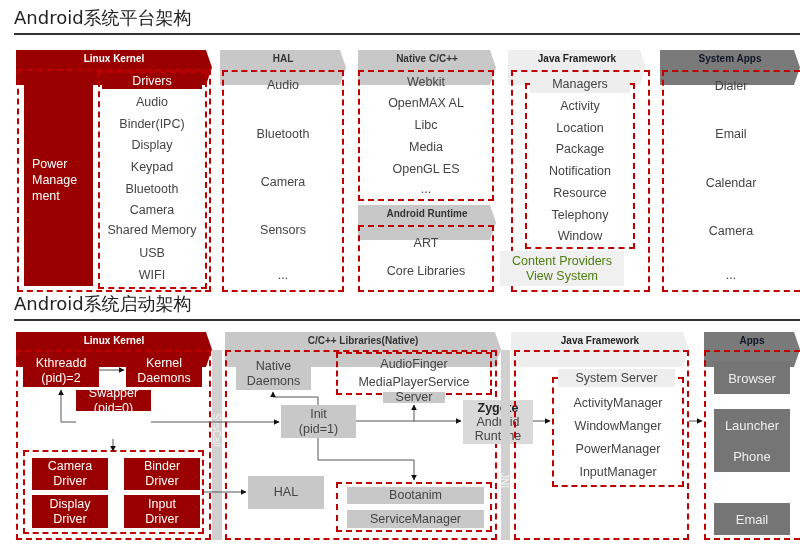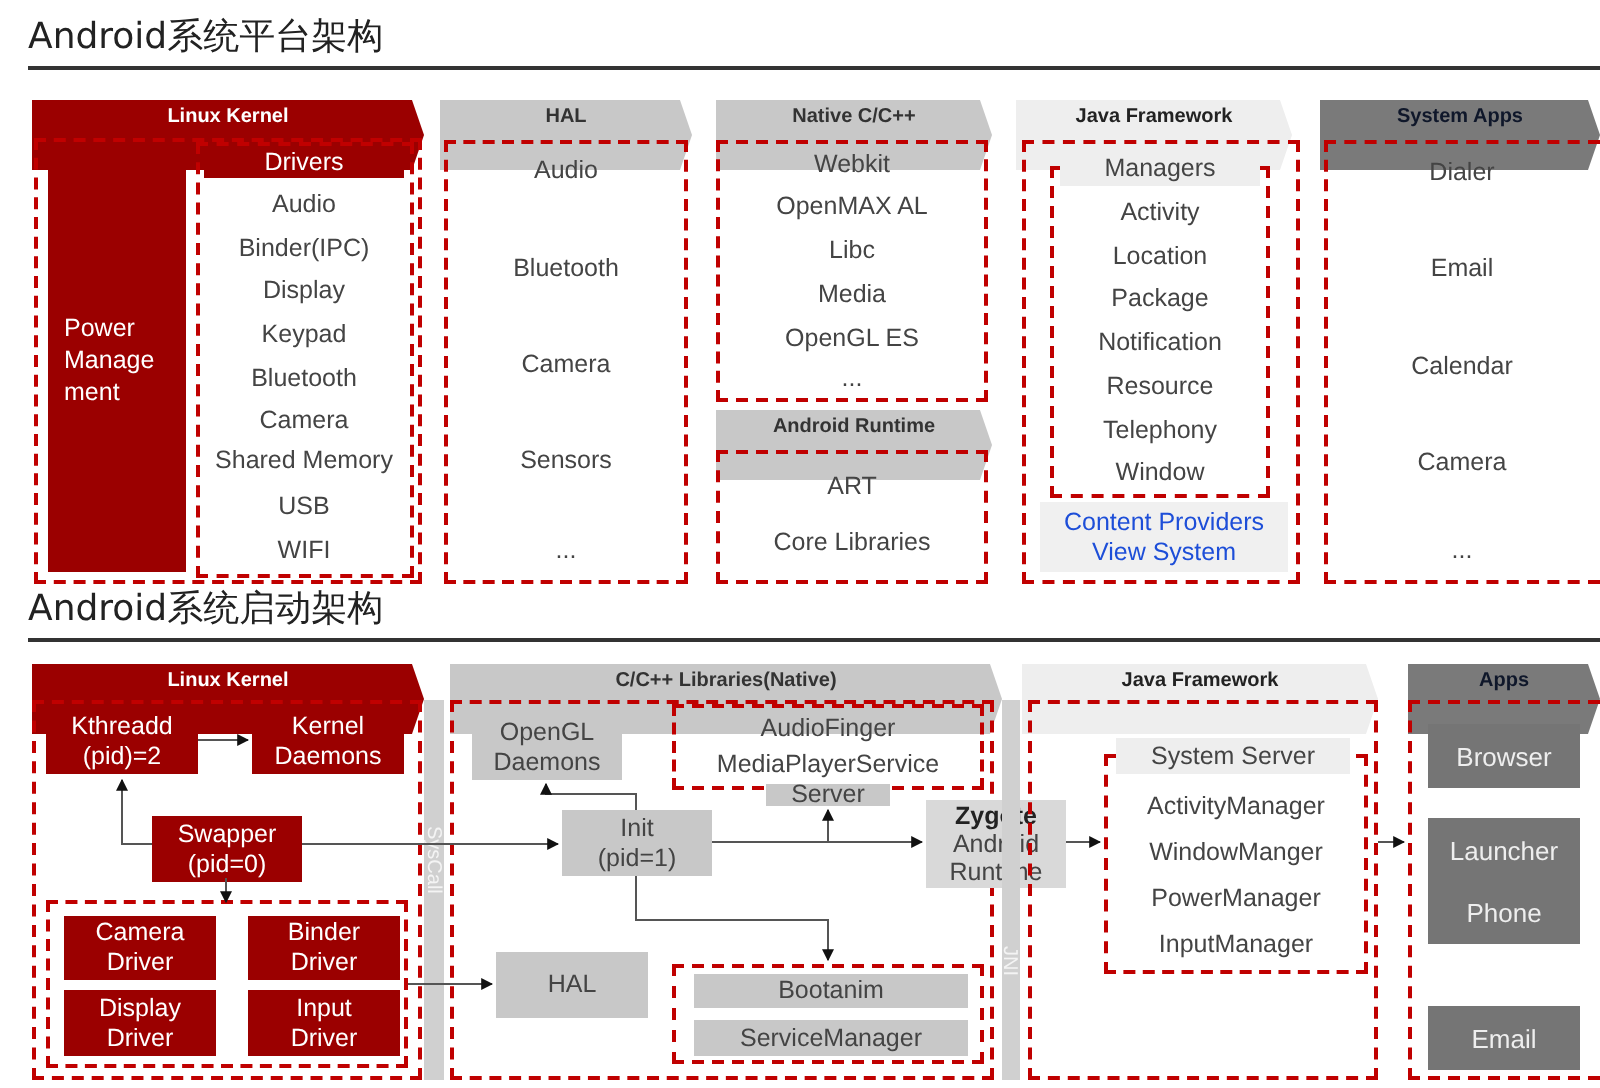--- a/index.html
+++ b/index.html
@@ -82,21 +82,21 @@
 <div class="abs" style="left:530px;top:76px;width:100px;height:17px;background:#eeeeee;font-size:12.5px;text-align:center;line-height:17px;color:#444;">Managers</div>
 <div id="managers-list">
     <div class="abs txt" style="left: 527px; top: 99px; width: 106px;">Activity</div>
     <div class="abs txt" style="left: 527px; top: 121px; width: 106px;">Location</div>
     <div class="abs txt" style="left: 527px; top: 142px; width: 106px;">Package</div>
     <div class="abs txt" style="left: 527px; top: 164px; width: 106px;">Notification</div>
     <div class="abs txt" style="left: 527px; top: 186px; width: 106px;">Resource</div>
     <div class="abs txt" style="left: 527px; top: 208px; width: 106px;">Telephony</div>
     <div class="abs txt" style="left: 527px; top: 229px; width: 106px;">Window</div>
   </div>
-<div class="abs" style="left:520px;top:251px;width:124px;height:35px;background:#f0f0f0;font-size:12.5px;text-align:center;line-height:15px;color:#1d4ed8;padding-top:3px;">
+<div class="abs" style="left:500px;top:251px;width:124px;height:35px;background:#f0f0f0;font-size:12.5px;text-align:center;line-height:15px;color:#4d7c0f;padding-top:3px;">
   <div>Content Providers</div>
   <div>View System</div>
 </div>
 
 <div class="abs hdr dgray" style="left:660px;top:50px;width:140px;">System Apps</div>
 <div class="abs dash" style="left:662px;top:70px;width:138px;height:222px;border-right:none;"></div>
 <div id="sysapps-list">
     <div class="abs txt" style="left: 662px; top: 79px; width: 138px;">Dialer</div>
     <div class="abs txt" style="left: 662px; top: 127px; width: 138px;">Email</div>
     <div class="abs txt" style="left: 662px; top: 176px; width: 138px;">Calendar</div>
@@ -110,21 +110,21 @@
 <div class="abs hdr red" style="left:16px;top:332px;width:196px;">Linux Kernel</div>
 <div class="abs dash" style="left:16px;top:350px;width:195px;height:190px;"></div>
 <div class="abs redbox" style="left:23px;top:354px;width:76px;height:33px;">
   <span>Kthreadd</span>
   <span>(pid)=2</span>
 </div>
 <div class="abs redbox" style="left:126px;top:354px;width:76px;height:33px;">
   <span>Kernel</span>
   <span>Daemons</span>
 </div>
-<div class="abs redbox" style="left:76px;top:408px;width:75px;height:33px;">
+<div class="abs redbox" style="left:76px;top:390px;width:75px;height:21px;">
   <span>Swapper</span>
   <span>(pid=0)</span>
 </div>
 <div class="abs dash" style="left:23px;top:450px;width:181px;height:84px;"></div>
 <div class="abs redbox" style="left:32px;top:458px;width:76px;height:32px;">
   <span>Camera</span>
   <span>Driver</span>
 </div>
 <div class="abs redbox" style="left:124px;top:458px;width:76px;height:32px;">
   <span>Binder</span>
@@ -138,21 +138,21 @@
   <span>Input</span>
   <span>Driver</span>
 </div>
 
 <div class="abs vbar" style="left:212px;top:350px;width:10px;height:190px;"></div>
 <div class="abs vlabel" style="left:212px;top:395px;width:10px;height:70px;">SysCall</div>
 
 <div class="abs hdr lgray" style="left:225px;top:332px;width:276px;">C/C++ Libraries(Native)</div>
 <div class="abs dash" style="left:225px;top:350px;width:272px;height:190px;"></div>
 <div class="abs graybox" style="left:236px;top:357px;width:75px;height:33px;">
-  <span>OpenGL</span>
+  <span>Native</span>
   <span>Daemons</span>
 </div>
 <div class="abs dash" style="left:336px;top:352px;width:156px;height:43px;"></div>
 <div class="abs txt" style="left:336px;top:357px;width:156px;">AudioFinger</div>
 <div class="abs txt" style="left:336px;top:375px;width:156px;">MediaPlayerService</div>
 <div class="abs" style="left:383px;top:392px;width:62px;height:11px;background:#c8c8c8;font-size:12.5px;color:#444;text-align:center;line-height:11px;">Server</div>
 <div class="abs graybox" style="left:281px;top:405px;width:75px;height:33px;">
   <span>Init</span>
   <span>(pid=1)</span>
 </div>

